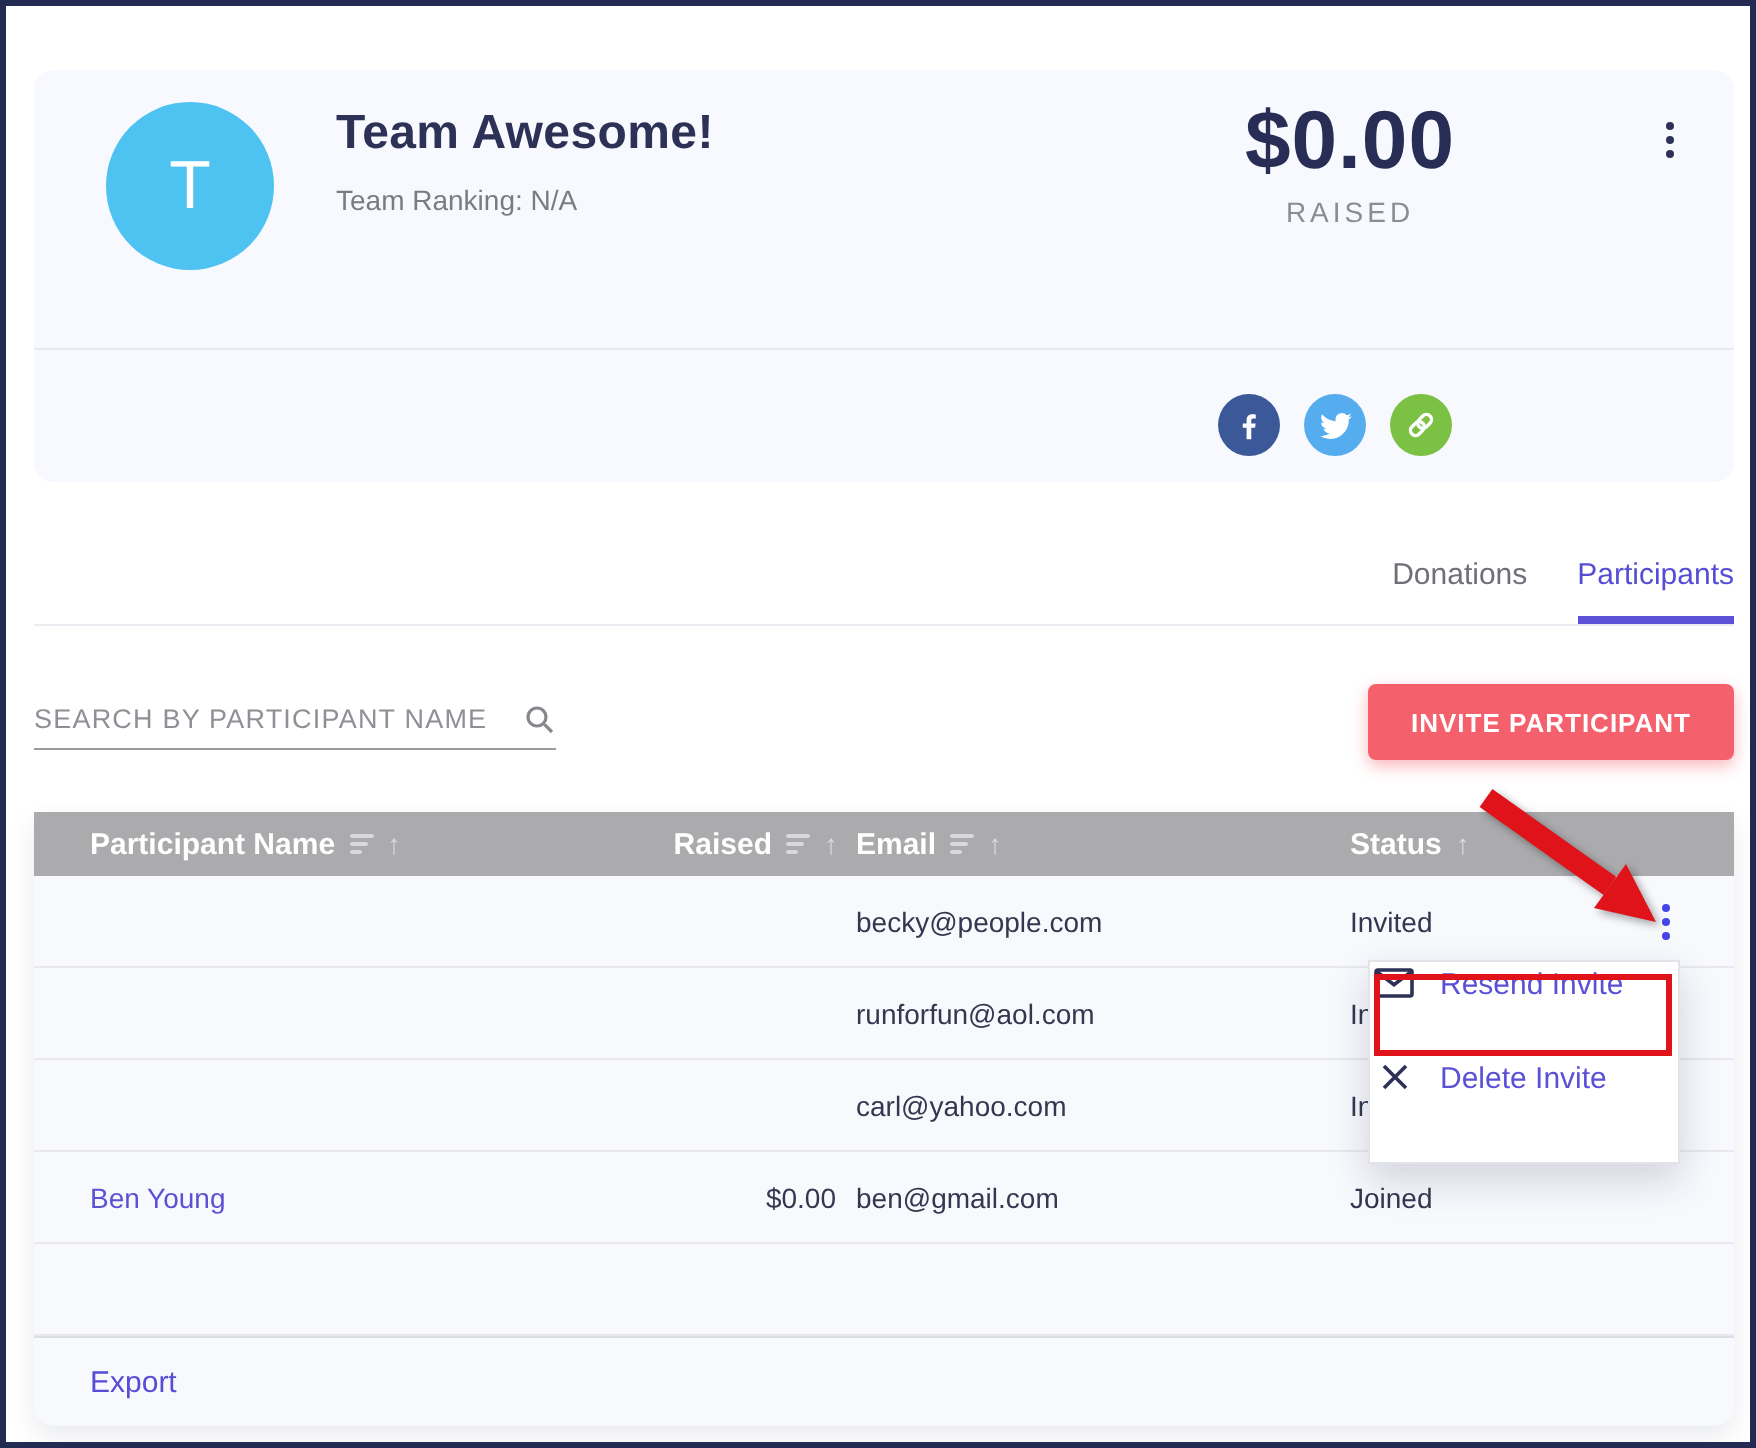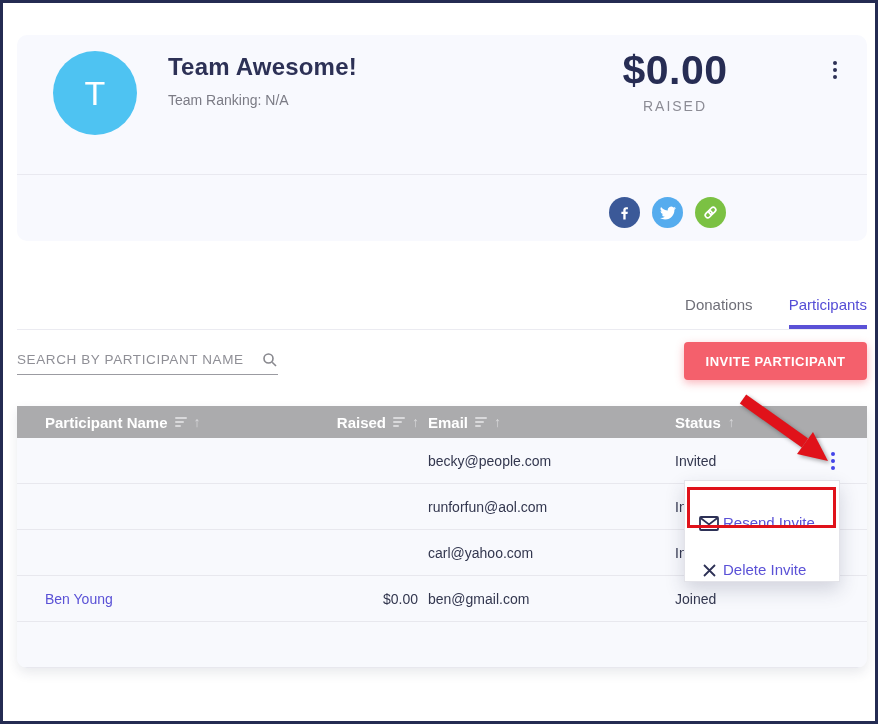--- a/index.html
+++ b/index.html
@@ -32,22 +32,22 @@
   .sharing-title { font-size:19px; font-weight:500; color:#554dd6; }
   .sharing-subtitle { margin-top:6px; font-size:14.5px; color:#76767e; }
   .social { position:absolute; left:592px; top:162px; display:flex; gap:12px; }
   .social button { width:31px; height:31px; border-radius:50%; border:none; cursor:pointer;
                    display:flex; align-items:center; justify-content:center; }
   .btn-facebook { background:#3b5998; }
   .btn-twitter  { background:#55acee; }
   .btn-link     { background:#7bc143; }
 
   
-  .tabs { position:absolute; left:14px; top:270px; width:850px; height:57px;
-          display:flex; justify-content:flex-end; align-items:flex-end; gap:36px;
+  .tabs { position:absolute; left:14px; top:253px; width:850px; height:57px;
+          display:flex; justify-content:flex-end; align-items:flex-end; gap:25px;
           border-bottom:1px solid #ebebf1; }
   .tab { font-size:15px; color:#6f6f78; padding-bottom:16px; cursor:pointer; }
   .tab.active { color:#554dd6; font-weight:500; padding-bottom:12px;
                 border-bottom:4px solid #5a51d6; }
 
   
   .search-box { position:absolute; left:14px; top:342px; width:261px; height:30px;
                 border-bottom:1px solid #9b9ba1; display:flex; align-items:center; }
   .search-box input { flex:1; border:none; outline:none; background:transparent;
                       font-family:"Liberation Sans",sans-serif; font-size:13.5px;
@@ -87,22 +87,22 @@
                cursor:pointer; padding:4px; }
   .kebab-row i { width:4px; height:4px; border-radius:50%; background:#4445e9; display:block; }
   .tfoot { height:45px; display:flex; align-items:center; padding-left:28px;
            border-top:1px solid #dddde4; background:#f8f9fd; }
   .tfoot a { font-size:15px; color:#554dd6; text-decoration:none; cursor:pointer; }
 
   
   .popup { position:absolute; left:681px; top:477px; width:156px; background:#ffffff;
            border:1px solid #e3e3e9; box-shadow:0 8px 18px rgba(40,45,80,.18); z-index:10;
            padding:3px 0; }
-  .menu-item { position:relative; height:47px; display:flex; align-items:flex-end;
-               padding:0 14px; gap:4px; cursor:pointer; }
+  .menu-item { position:relative; height:47px; display:flex; align-items:flex-start;
+               padding:0 2px; gap:13px; cursor:pointer; }
   .menu-item .mi-label { font-size:15px; color:#5a51d6; }
   .menu-item.highlighted::after { content:""; position:absolute; left:2px; right:3px;
                top:3px; bottom:3px; border:3px solid #e0121a; pointer-events:none; }
   .mi-icon { display:flex; align-items:center; justify-content:center; width:20px; }
 
   
   .anno-arrow { position:absolute; left:730px; top:388px; z-index:20; pointer-events:none;
                 filter:drop-shadow(2px 2px 2px rgba(0,0,0,.35)); }
 </style>
 </head>
@@ -240,20 +240,23 @@
           <div class="td c4"></div>
         </div>
         <div class="tr grid-cols">
           <div class="td c0"></div>
           <div class="td c1"></div>
           <div class="td c2"></div>
           <div class="td c3"></div>
           <div class="td c4"></div>
         </div>
       </div>
+    <div class="tfoot">
+      <a>Export</a>
+    </div>
   </div>
 
   <div class="popup" id="context-menu">
       <div class="menu-item highlighted">
         <span class="mi-icon">
           <svg width="20" height="15" viewBox="0 0 20 15" fill="none" stroke="#2d3156" stroke-width="1.8">
             <rect x="1" y="1" width="18" height="13" rx="1"></rect>
             <path d="M1.6 2 L10 8.4 L18.4 2"></path>
           </svg>
         </span>

